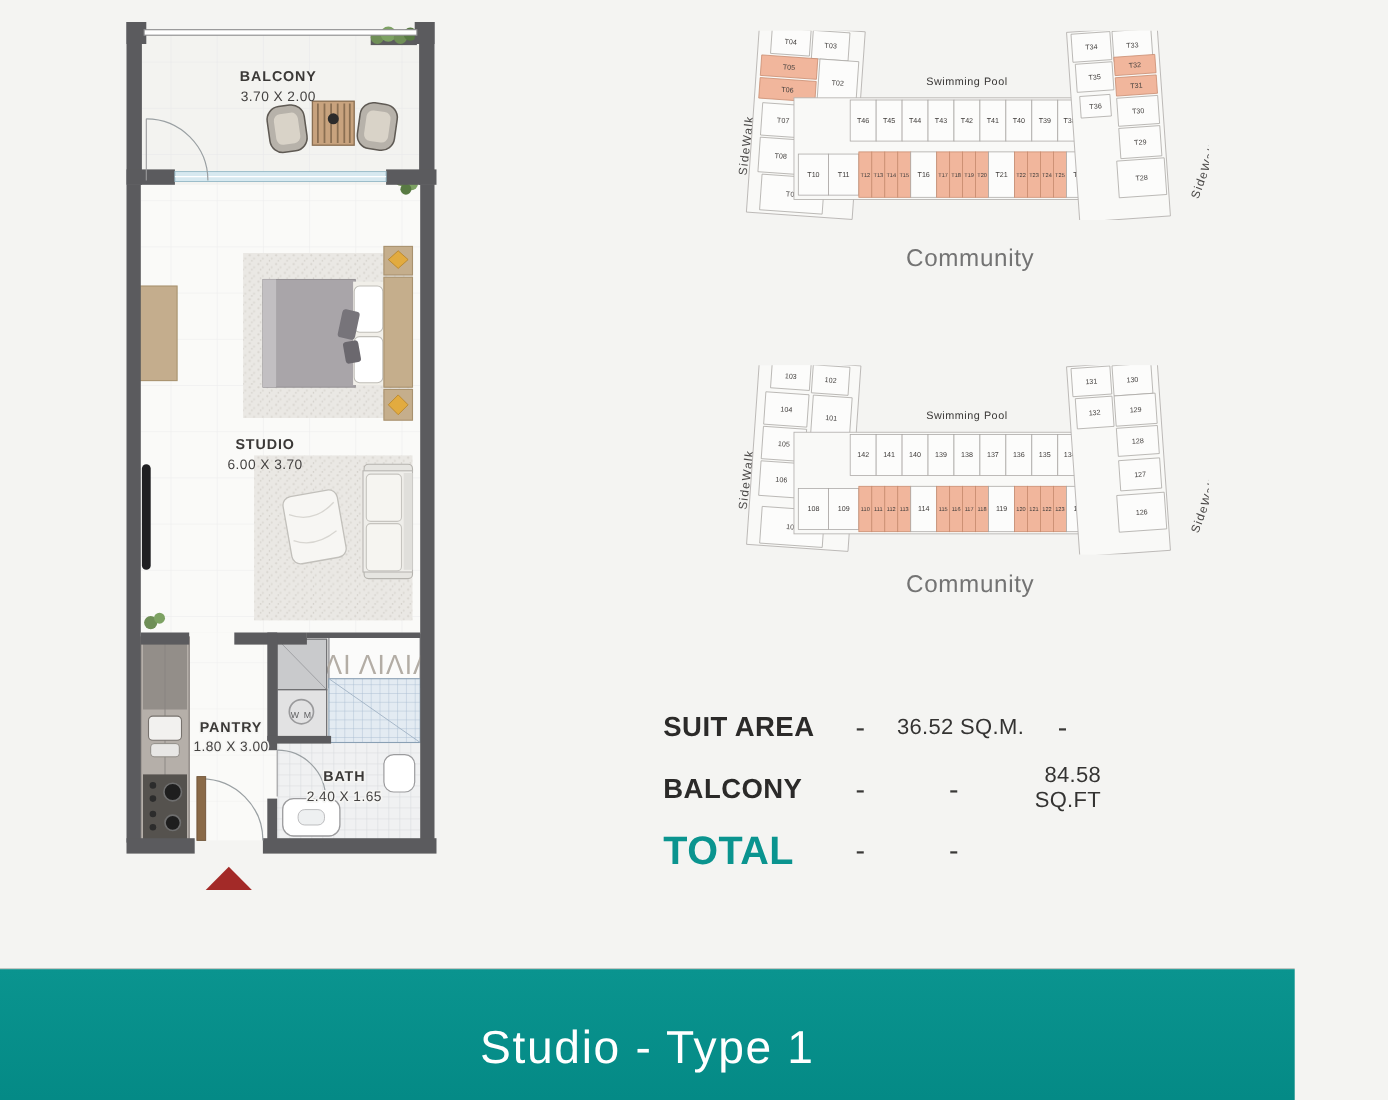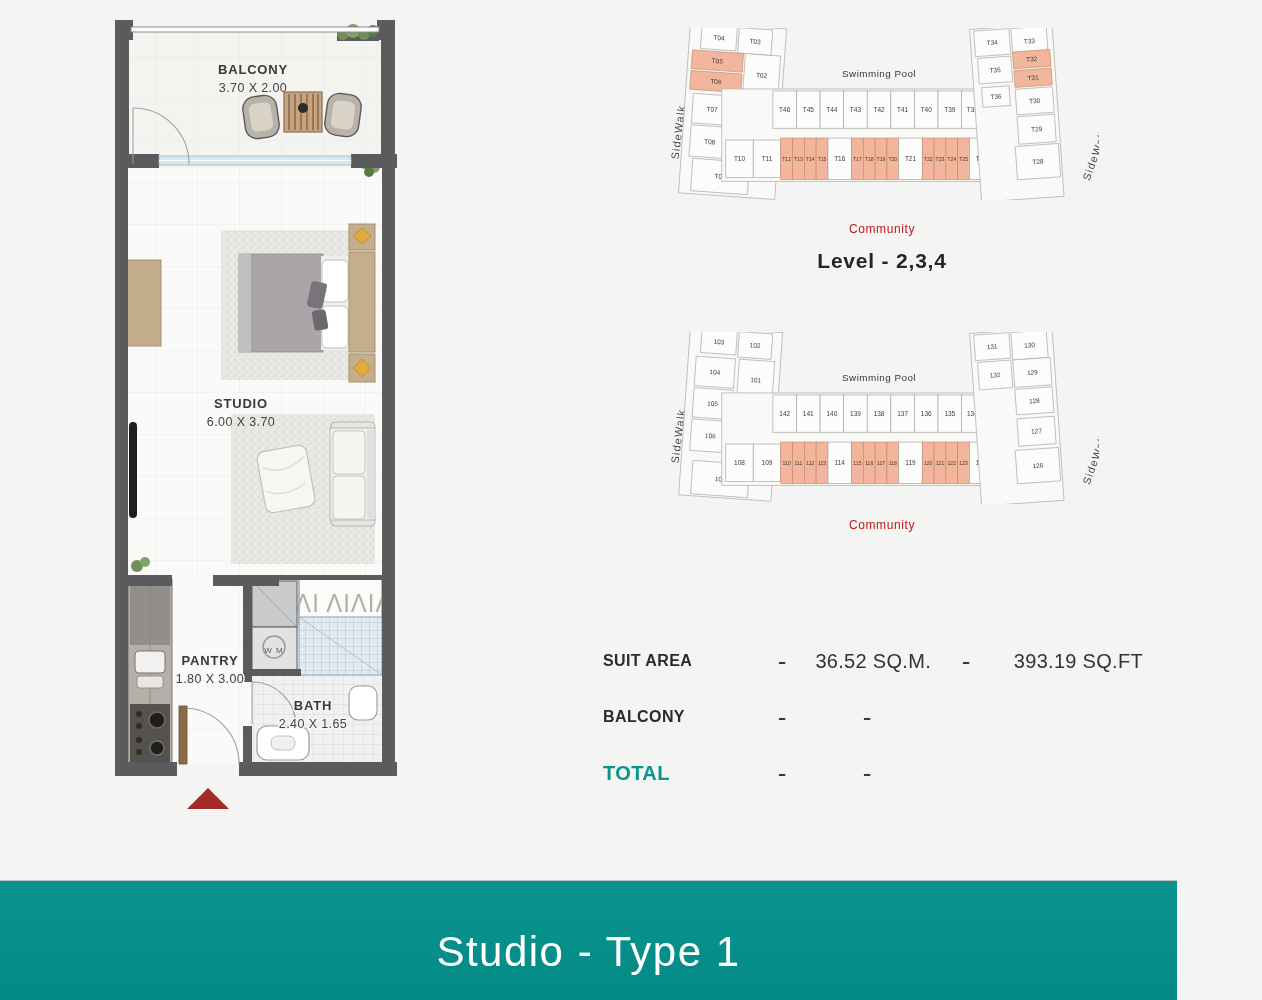--- a/index.html
+++ b/index.html
@@ -21,33 +21,33 @@
   .siteplan.upper{top:28px;}
   .siteplan.lower{top:332px;}
   .cell{fill:#fcfcfb;stroke:#a9a6a3;stroke-width:.7;}
   .cell.hl{fill:var(--hl,#f1b69c);stroke:#c88b6e;}
   .cell-label{fill:#403d3b;text-anchor:middle;}
   .pool-label{font-size:10px;letter-spacing:.5px;fill:#383635;text-anchor:middle;}
   .sidewalk-label{font-size:11px;letter-spacing:1.2px;fill:#4a4847;}
   .wingbg{fill:#f9f9f7;stroke:#b5b2af;stroke-width:.8;}
 
   .caption{position:absolute;left:665px;width:434px;text-align:center;}
-  .caption .community{font-size:12px;letter-spacing:.6px;color:#b91c1c;}
+  .caption .community{font-size:22px;letter-spacing:.6px;color:#737373;}
   .caption .level{font-size:21px;font-weight:bold;letter-spacing:.8px;color:#282625;margin-top:13px;}
   .caption.upper{top:222px;}
   .caption.lower{top:518px;}
 
   
   .area-table{position:absolute;left:603px;top:633px;width:540px;}
   .area-row{display:grid;grid-template-columns:158px 42px 128px 70px 142px;
             align-items:center;height:56px;}
-  .area-row .lbl{font-weight:bold;font-size:16px;letter-spacing:.4px;}
+  .area-row .lbl{font-weight:bold;font-size:25px;letter-spacing:.4px;}
   .area-row .sep{text-align:center;font-size:26px;color:#3a3938;}
   .area-row .val{text-align:right;font-size:20px;color:#343332;letter-spacing:.3px;}
-  .area-row.accent .lbl{color:var(--accent,#0b918c);font-size:20px;}
+  .area-row.accent .lbl{color:var(--accent,#0b918c);font-size:36px;}
 
   
   .banner{position:absolute;left:0;top:880px;width:1177px;height:142px;
           background:linear-gradient(180deg,var(--accent,#0a948f) 0%, #038884 100%);
           border-top:1px solid #c2c6c2;display:flex;align-items:center;justify-content:center;}
   .banner-title{color:#ffffff;font-size:42px;letter-spacing:1.5px;font-weight:400;}
 </style>
 </head>
 <body>
 
@@ -337,21 +337,20 @@
         <text x="377" y="77.3" class="cell-label" font-size="6.6">T30</text>
         <rect x="358" y="90" width="38" height="28" class="cell"></rect>
         <text x="377" y="106.3" class="cell-label" font-size="6.6">T29</text>
         <rect x="354" y="120" width="44" height="34" class="cell"></rect>
         <text x="376" y="139.3" class="cell-label" font-size="6.6">T28</text>
       </g>
   </svg>
 
   <div class="caption upper">
     <div class="community">Community</div>
-    <div class="level">Level - 2,3,4</div>
   </div>
 
   <svg class="siteplan lower" viewBox="0 0 430 175">
     <text class="pool-label" x="212" y="50">Swimming Pool</text>
     <text class="sidewalk-label" transform="translate(8 134) rotate(-83)">SideWalk</text>
     <text class="sidewalk-label" transform="translate(426 156) rotate(-70)">SideWalk</text>
     <g transform="rotate(4 70 170)">
         <rect class="wingbg" x="8" y="-2" width="94" height="172"></rect>
         <rect x="20" y="0" width="36" height="24" class="cell"></rect>
         <text x="38" y="14.3" class="cell-label" font-size="6.6">103</text>
@@ -449,26 +448,26 @@
   <div class="caption lower">
     <div class="community">Community</div>
   </div>
 
   <div class="area-table">
     <div class="area-row">
       <div class="lbl">SUIT AREA</div>
       <div class="sep">-</div>
       <div class="val">36.52 SQ.M.</div>
       <div class="sep">-</div>
-      <div class="val">393.19 SQ.FT</div>
     </div>
     <div class="area-row">
       <div class="lbl">BALCONY</div>
       <div class="sep">-</div>
       <div class="sep">-</div>
+      <div class="val">84.58 SQ.FT</div>
     </div>
     <div class="area-row accent">
       <div class="lbl">TOTAL</div>
       <div class="sep">-</div>
       <div class="sep">-</div>
     </div>
   </div>
 
   <div class="banner">
     <div class="banner-title">Studio - Type 1</div>

